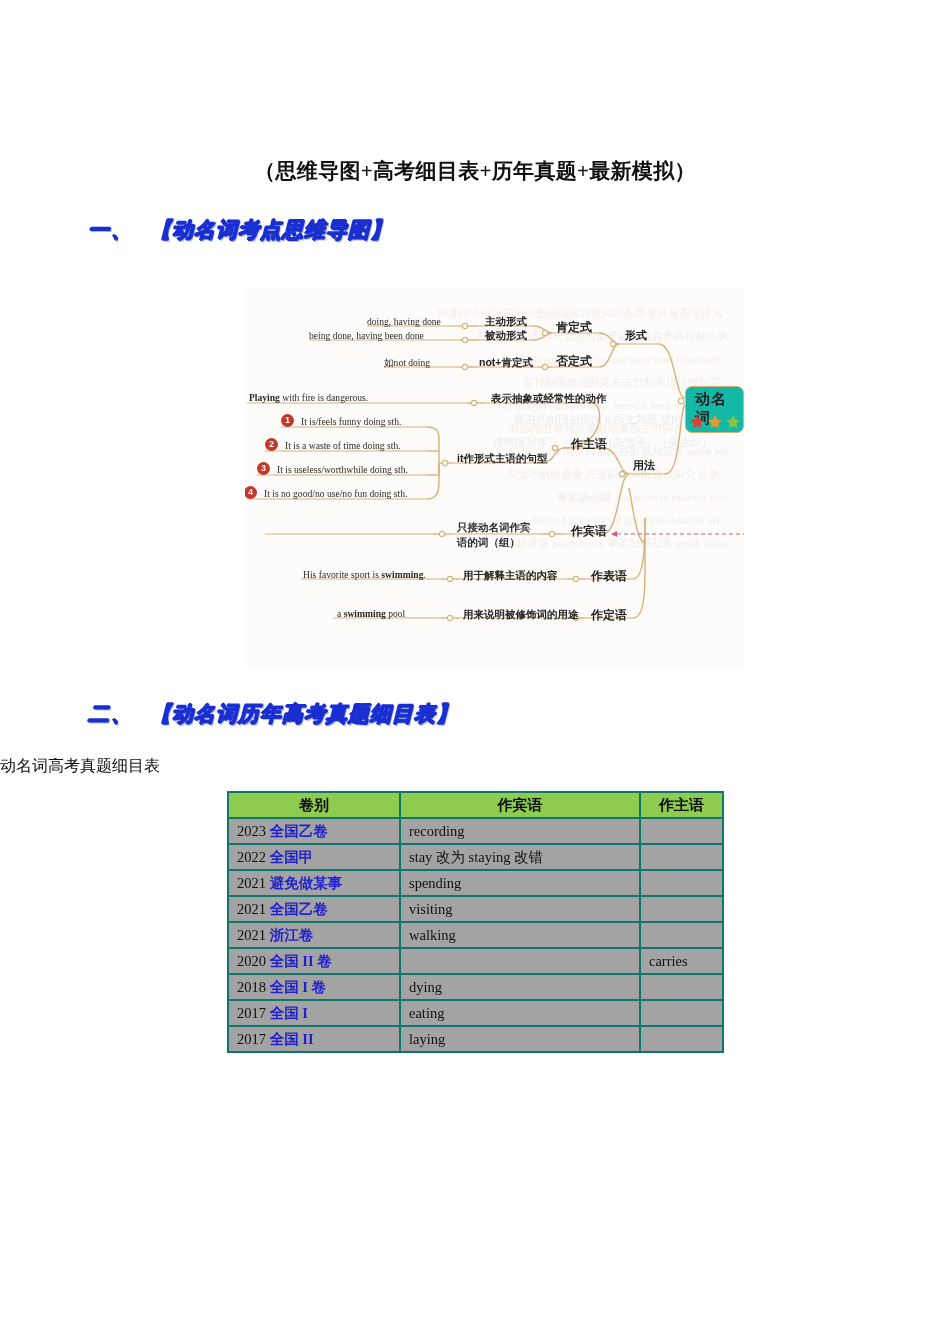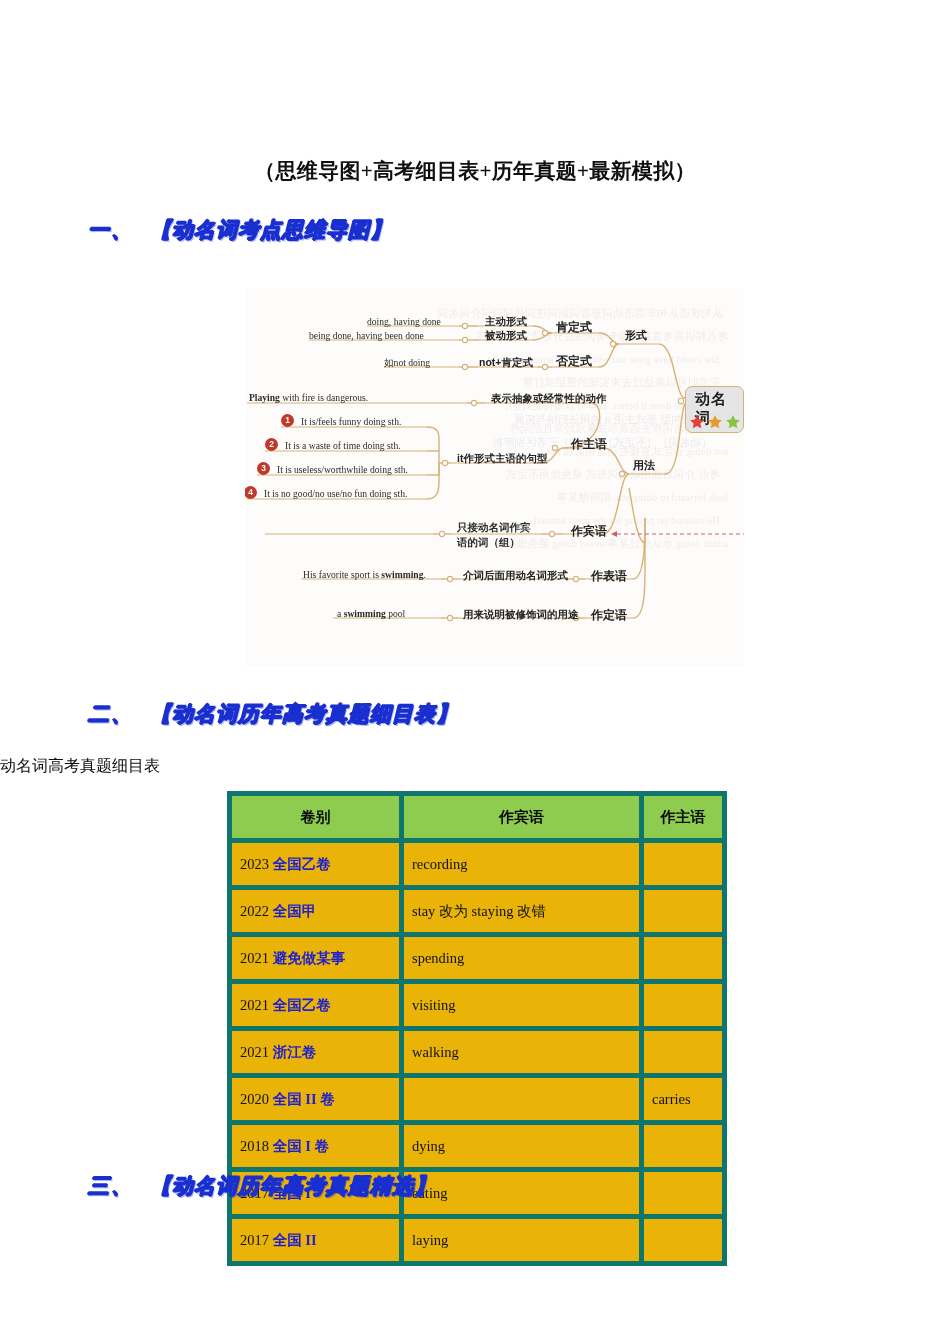--- a/index.html
+++ b/index.html
@@ -131,21 +131,21 @@
     position: absolute;
     font-size: 9.4px;
     color: #2b2b2b;
     line-height: 1.42;
     font-family: "Liberation Serif", "DejaVu Serif", serif;
   }
   .mm-center {
     position: absolute;
     border: 1.6px solid #d8b178;
     border-radius: 7px;
-    background: #e5e5e5;
+    background: #14b8a6;
     padding: 3px 9px 4px;
     font-family: "Liberation Sans", "DejaVu Sans", sans-serif;
     font-weight: bold;
     font-size: 15px;
     color: #1d1d1d;
     letter-spacing: 1px;
   }
   .badge {
     position: absolute;
     width: 13px; height: 13px;
@@ -175,35 +175,35 @@
   table.detail {
     position: absolute;
     left: 227px;
     top: 791px;
     width: 495px;
     border-collapse: collapse;
     table-layout: fixed;
     font-size: 14.5px;
   }
   table.detail th, table.detail td {
-    border: 5px solid #0f766e;
-    height: 47px;
+    border: 2px solid #0f766e;
+    height: 26px;
     box-sizing: border-box;
     padding: 0 8px;
     vertical-align: middle;
   }
   table.detail th {
     background: #8DCC4E;
     text-align: center;
     font-weight: bold;
     color: #0a0a0a;
     font-size: 15px;
     font-family: "Liberation Sans", "DejaVu Sans", sans-serif;
   }
-  table.detail td { background: #eab308; color: #111; }
+  table.detail td { background: #a3a3a3; color: #111; }
   col.c1 { width: 172px; }
   col.c2 { width: 240px; }
   col.c3 { width: 83px; }
   .paper-cn { color: #2222cc; font-weight: bold; }
   .paper-yr { color: #111; }
 </style>
 </head>
 <body>
 
 <div class="page">
@@ -367,21 +367,21 @@
     <div class="mm-label cn" style="left:212px; top:164px;">it作形式主语的句型</div>
     <div class="mm-label cn" style="left:326px; top:149px; font-size:12px;">作主语</div>
 
     <div class="mm-multi" style="left:212px; top:232px; font-family:'Liberation Sans',sans-serif; font-weight:bold; font-size:10.5px; line-height:1.45;">
       <div>只接动名词作宾</div>
       <div>语的词（组）</div>
     </div>
     <div class="mm-label cn" style="left:326px; top:236px; font-size:12px;">作宾语</div>
 
     <div class="mm-label" style="left:58px; top:281px;"><span>His favorite sport is </span><b>swimming</b><span>.</span></div>
-    <div class="mm-label cn" style="left:218px; top:281px;">介词后面用动名词形式</div>
+    <div class="mm-label cn" style="left:218px; top:281px;">用于解释主语的内容</div>
     <div class="mm-label cn" style="left:346px; top:281px; font-size:12px;">作表语</div>
 
     <div class="mm-label" style="left:92px; top:320px;"><span>a </span><b>swimming</b><span> pool</span></div>
     <div class="mm-label cn" style="left:218px; top:320px;">用来说明被修饰词的用途</div>
     <div class="mm-label cn" style="left:346px; top:320px; font-size:12px;">作定语</div>
 
     <div class="mm-center" style="left:440px; top:98px;">动名词</div>
     <div class="stars" style="left:444px; top:126px;">
       <svg width="16" height="16" viewBox="0 0 24 24">
           <path d="M12 1.6l3.1 6.7 7.3.9-5.4 5 1.4 7.2L12 17.9 5.6 21.4 7 14.2l-5.4-5 7.3-.9z" fill="#e0403a"></path>
@@ -456,17 +456,14 @@
           <td></td>
         </tr>
         <tr>
           <td><span class="paper-yr">2017 </span><span class="paper-cn">全国 II</span></td>
           <td>laying</td>
           <td></td>
         </tr>
       </tbody>
   </table>
 
-  <div class="section-head" id="sec3">
-    <span class="num">三、</span><span>【动名词历年高考真题精选】</span>
-  </div>
 
 </div>
 
 </body></html>

